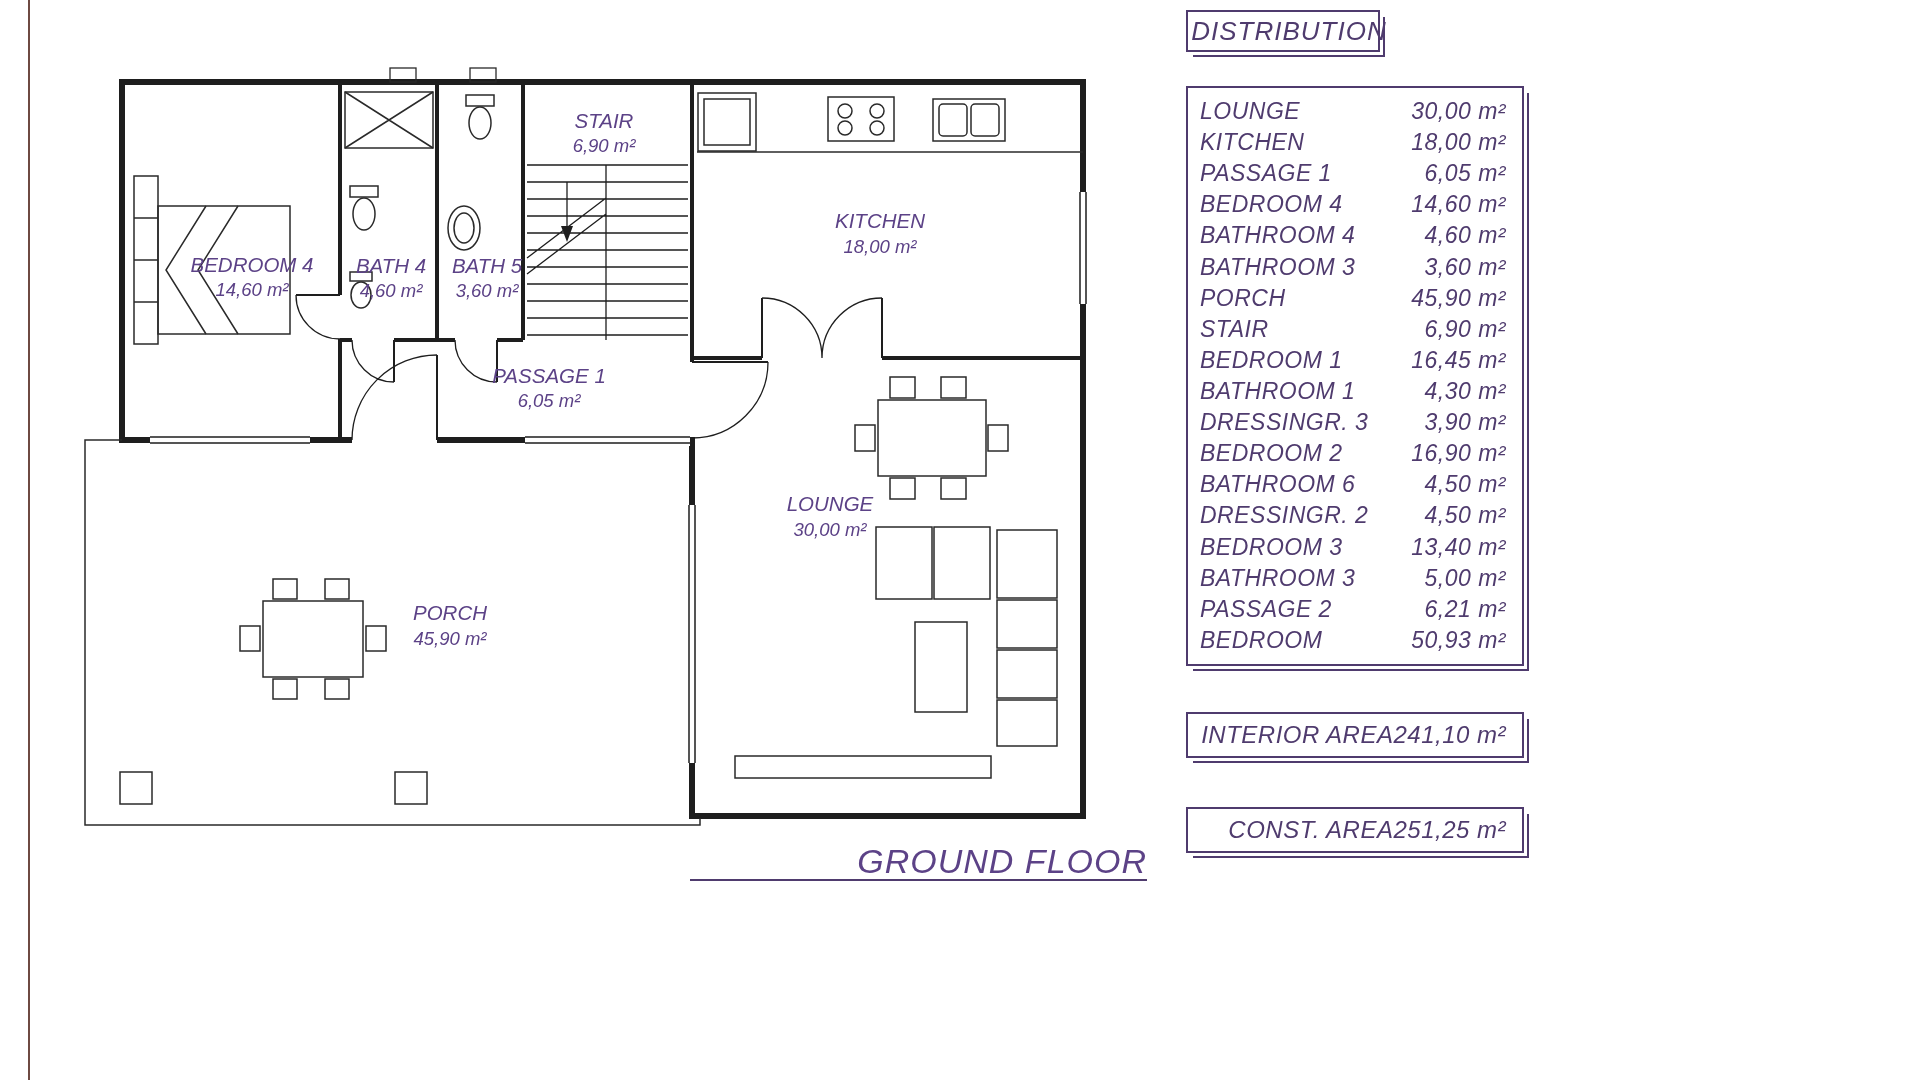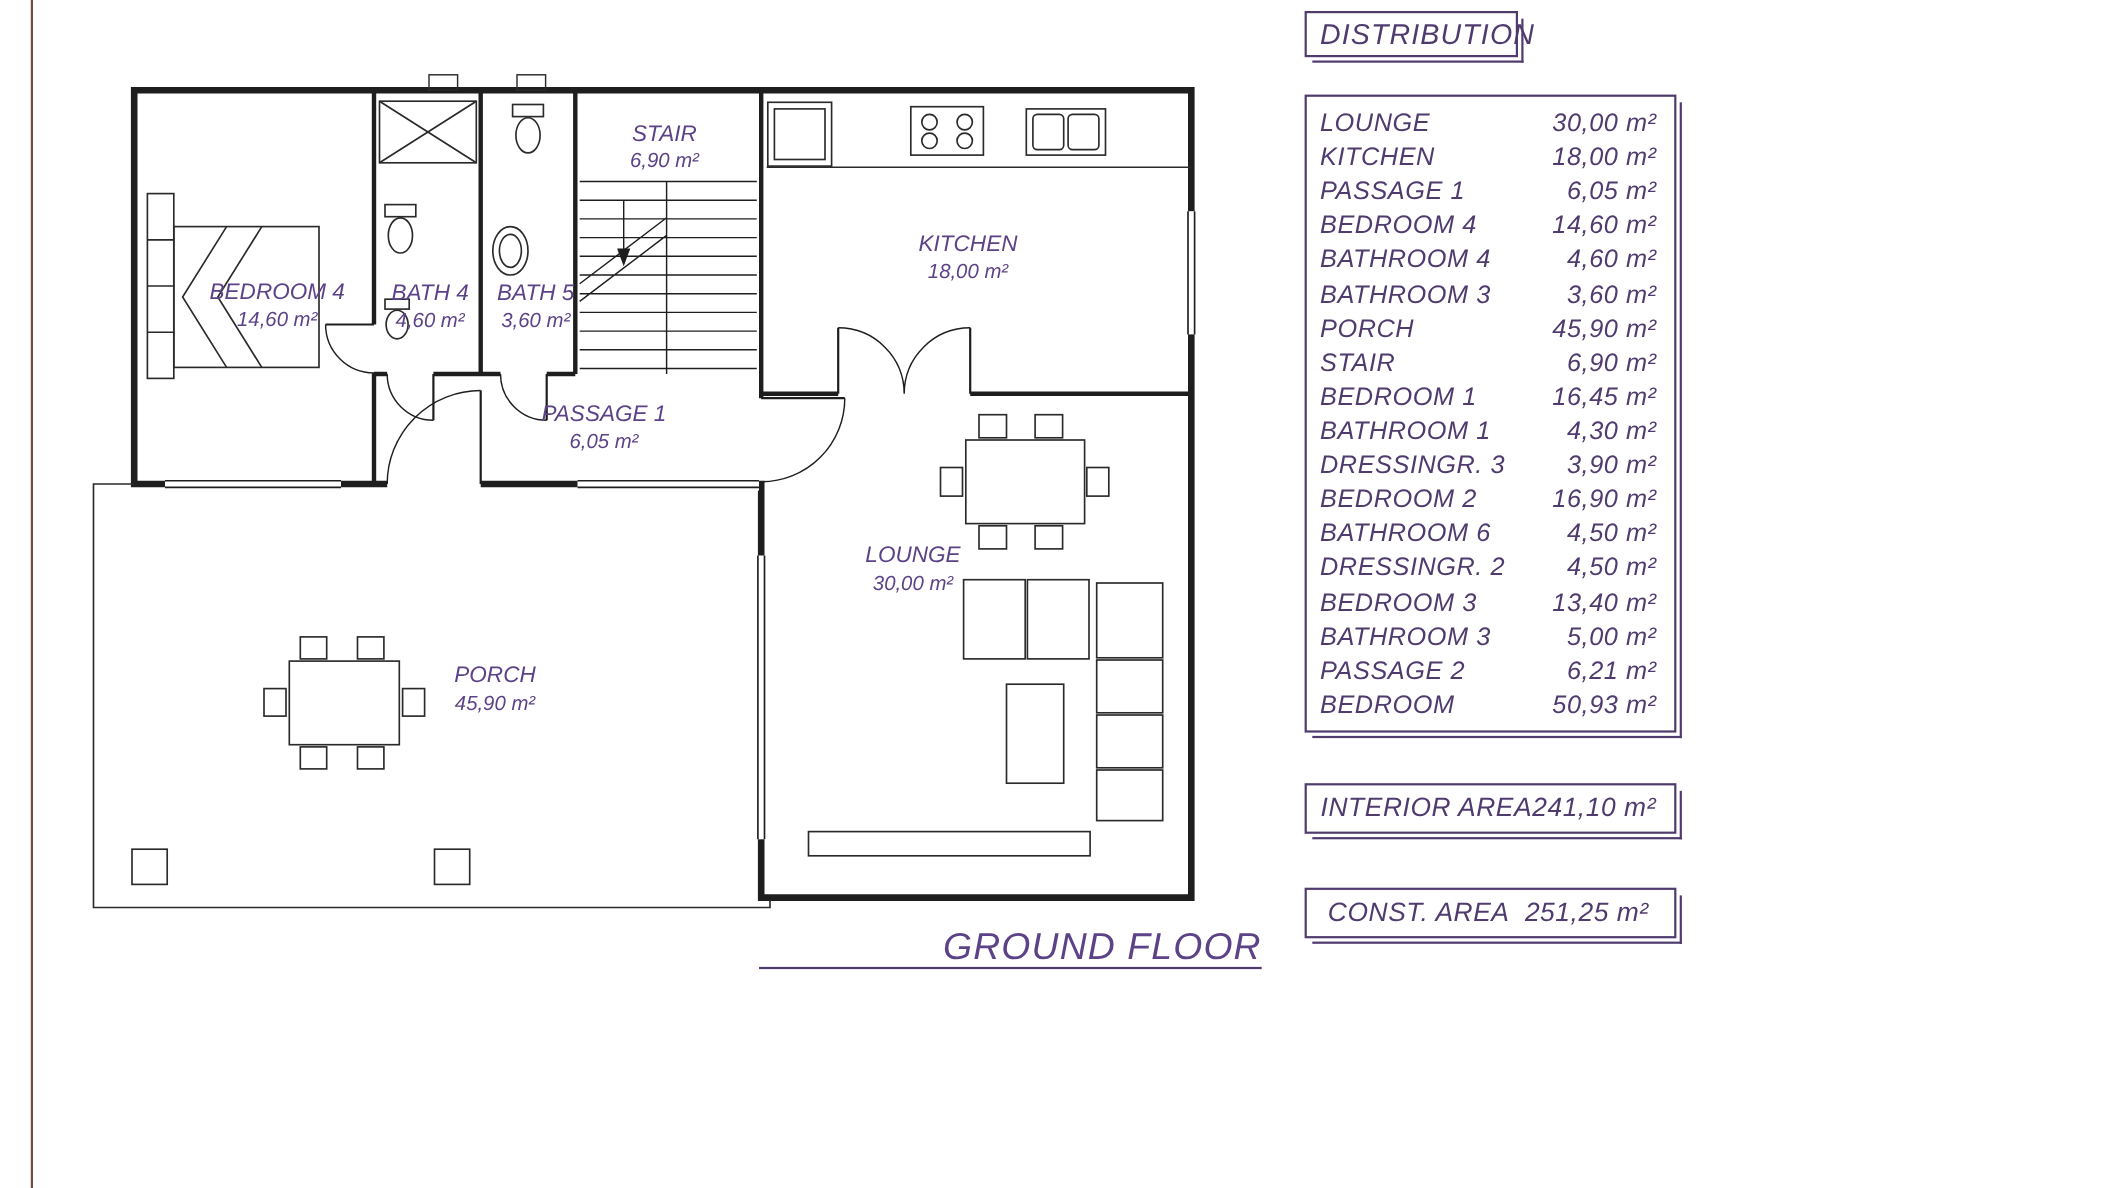--- a/index.html
+++ b/index.html
@@ -8,33 +8,33 @@
     font-family:"Liberation Sans",sans-serif;
     --ink:#4f3b6e;          
     --plan-label:#5c4287;   
     --wall:#1e1e1e;
   }
   .frame-line{position:absolute;left:28px;top:0;width:2px;height:1080px;background:#6e4a42;}
   svg{position:absolute;left:0;top:0;}
   .plan-label{font-family:"Liberation Sans",sans-serif;font-style:italic;fill:var(--plan-label);font-size:20.5px;}
   .plan-area{font-family:"Liberation Sans",sans-serif;font-style:italic;fill:var(--plan-label);font-size:18.5px;}
 
-  .box{position:absolute;border:2px solid var(--ink);color:var(--ink);font-style:italic;background:#fff;box-sizing:border-box;}
+  .box{position:absolute;border:2px solid var(--ink);color:var(--ink);font-style:italic;background:#fff;box-sizing:border-box;justify-content:center;}
   .box::after{content:"";position:absolute;top:5px;left:5px;right:-7px;bottom:-7px;
     border-right:2px solid var(--ink);border-bottom:2px solid var(--ink);pointer-events:none;}
   .dist-header{left:1186px;top:10px;width:194px;height:42px;display:flex;align-items:center;
     padding-left:12px;font-size:26px;letter-spacing:1px;}
   .dist-list{left:1186px;top:86px;width:338px;height:580px;display:flex;flex-direction:column;
     justify-content:space-between;padding:10px 16px 10px 12px;}
   .dist-row{display:flex;justify-content:space-between;font-size:23px;letter-spacing:.5px;}
   .dist-area{text-align:right;}
-  .total-box{left:1186px;width:338px;height:46px;display:flex;justify-content:center;
+  .total-box{left:1186px;width:338px;height:46px;display:flex;justify-content:flex-end;
     align-items:center;padding:0 16px 0 12px;font-size:24px;letter-spacing:.5px;}
   .interior{top:712px;}
-  .construction{top:807px;gap:14px;}
+  .construction{top:807px;}
 
   .gf-title{position:absolute;left:690px;top:842px;width:457px;text-align:right;
     font-size:34px;font-style:italic;color:var(--plan-label);letter-spacing:1px;}
   .gf-line{position:absolute;left:690px;top:879px;width:457px;height:2px;background:var(--ink);}
 </style>
 </head>
 <body>
 
 <div class="stage">
 

